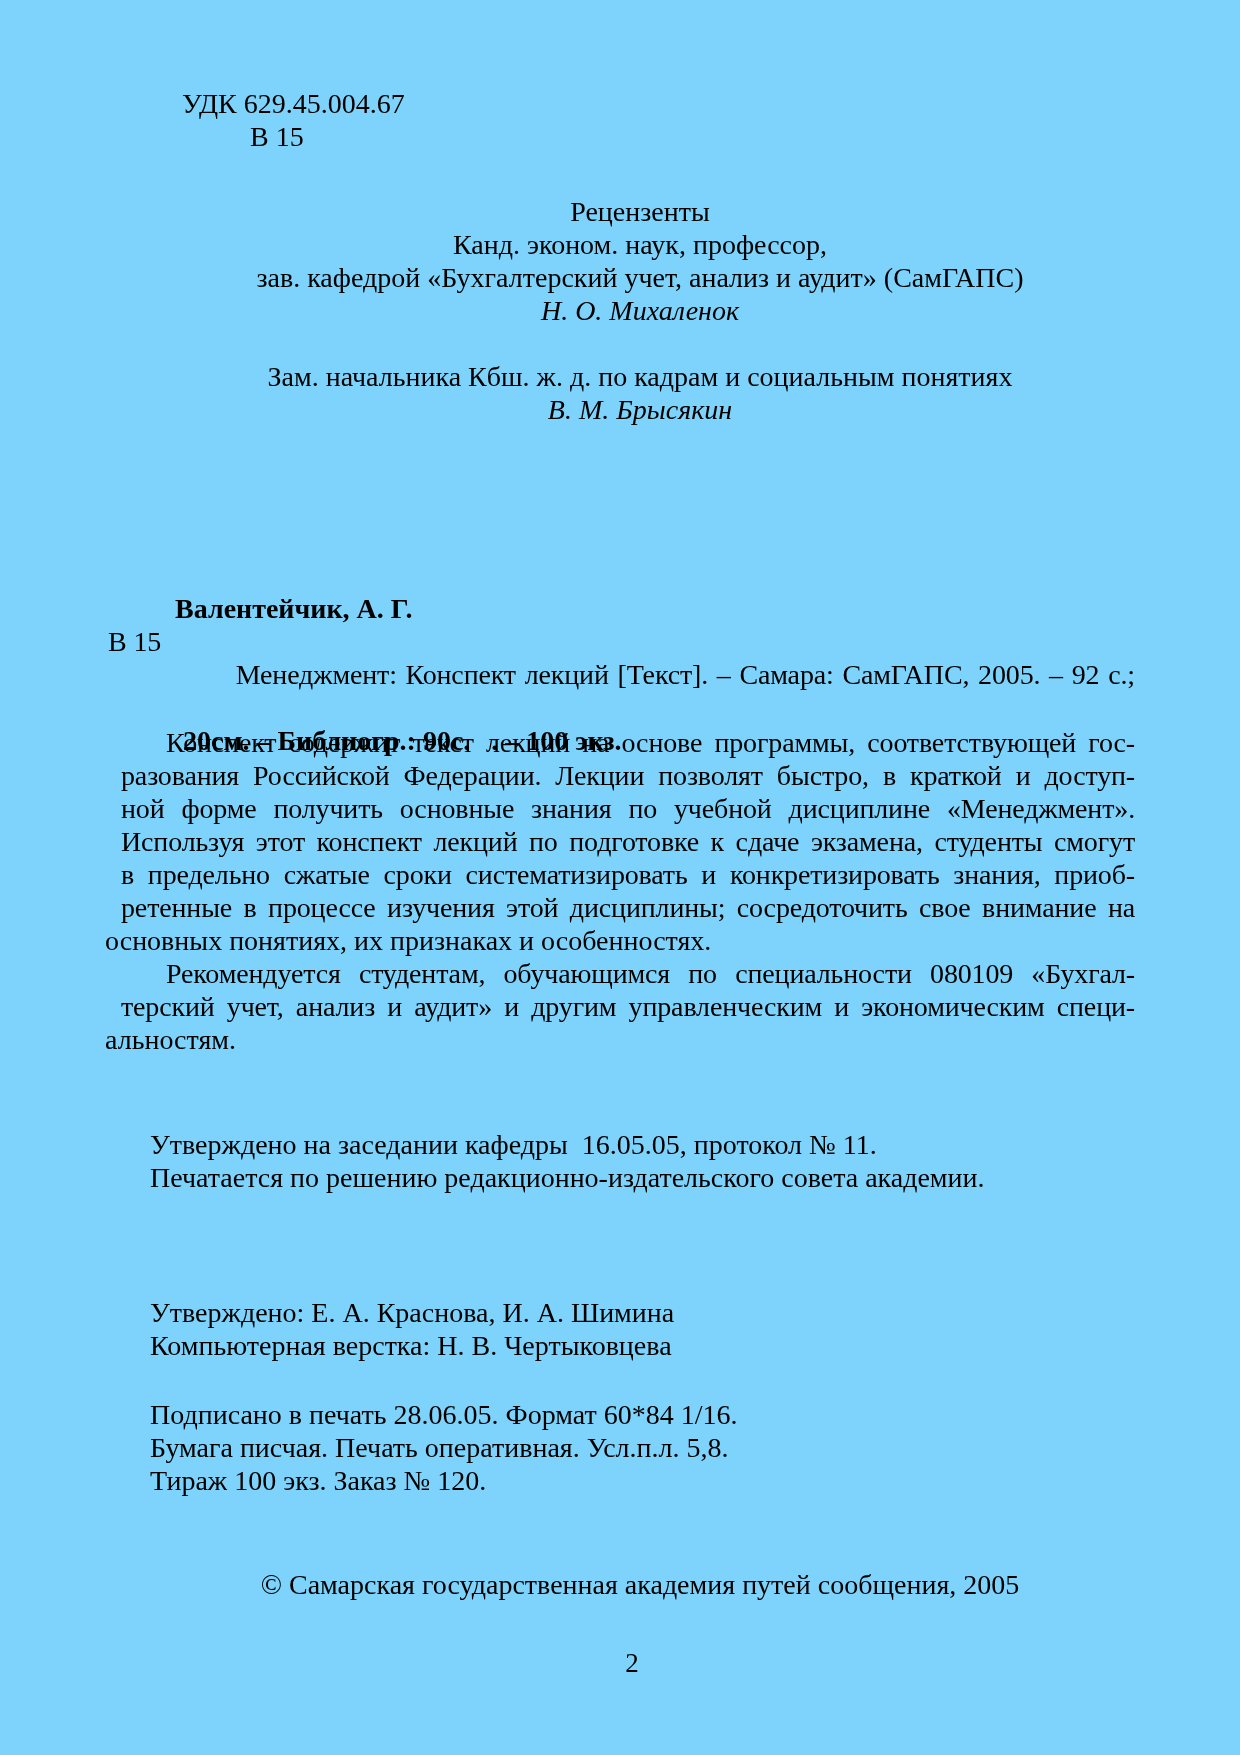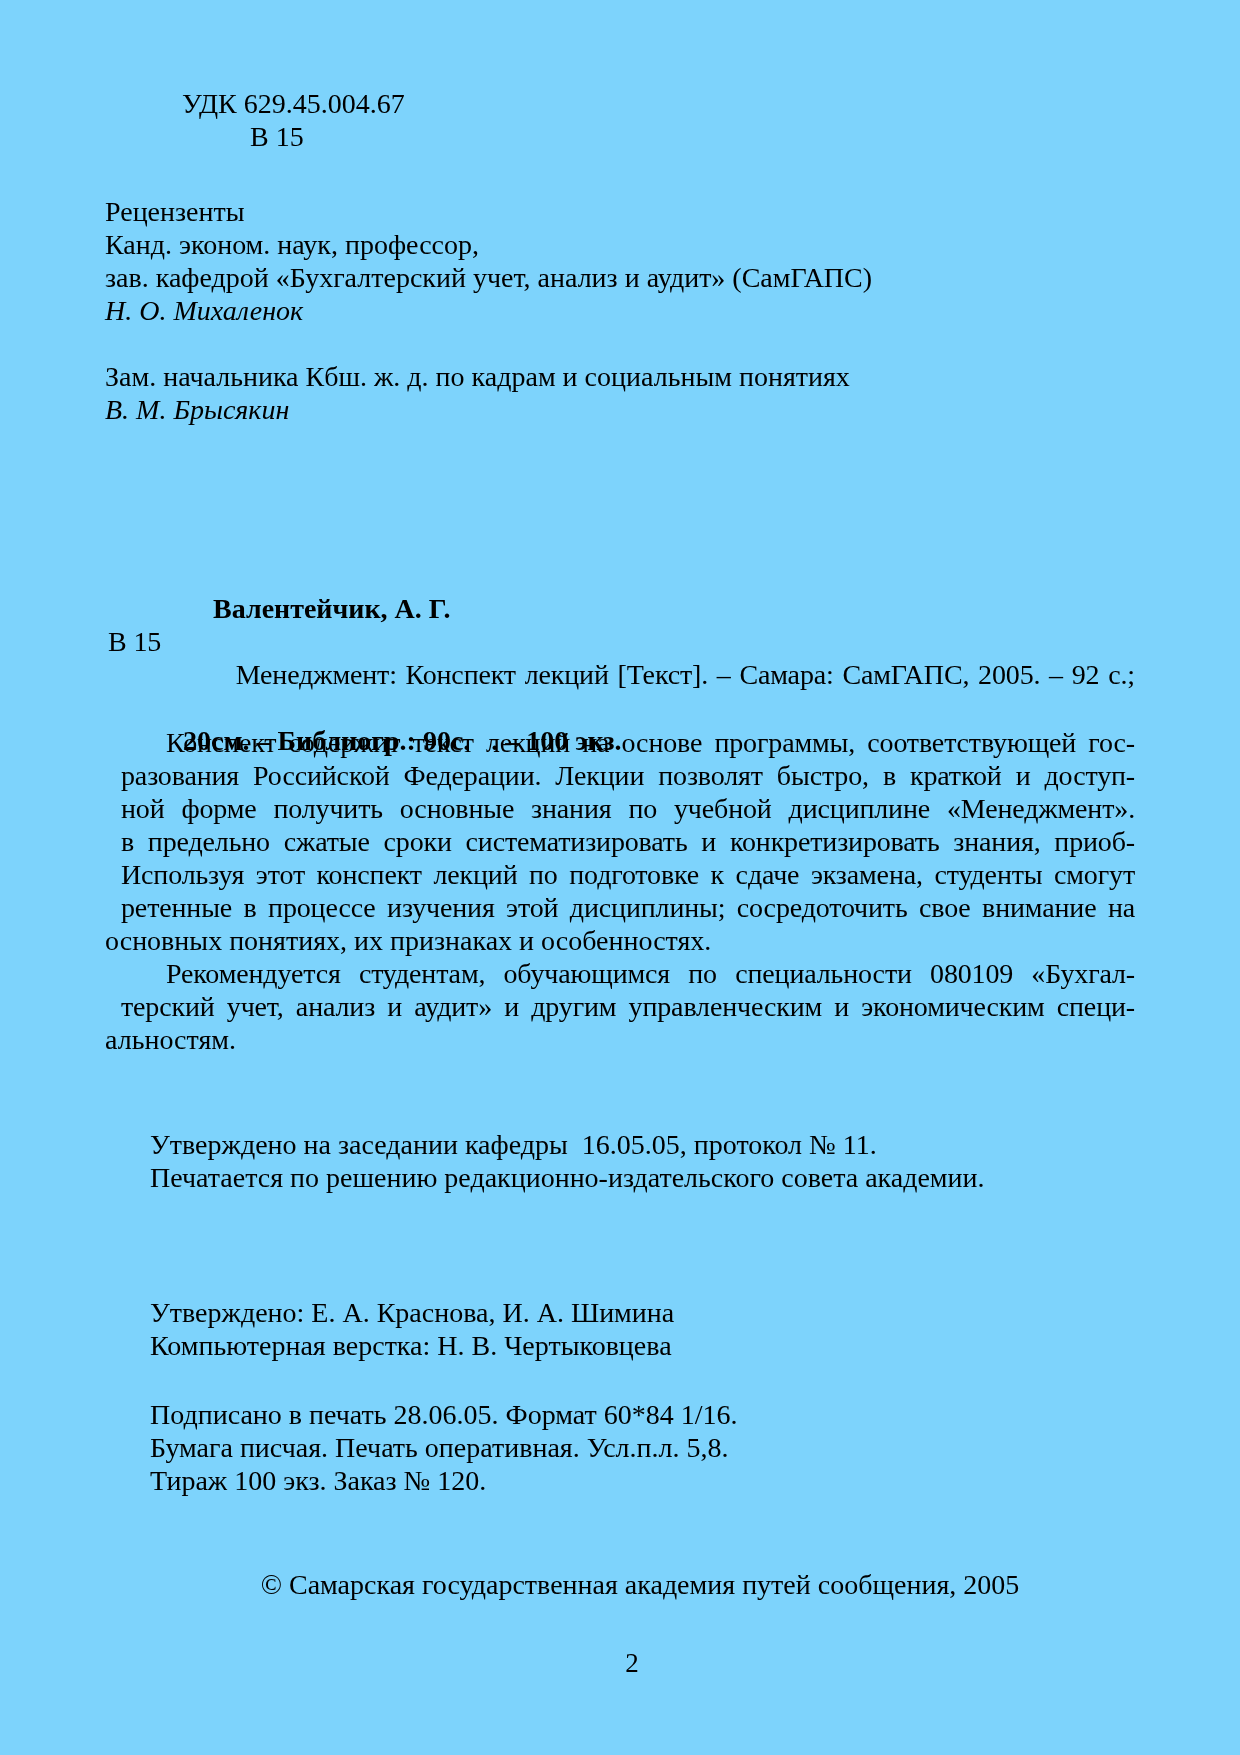--- a/index.html
+++ b/index.html
@@ -27,25 +27,25 @@
     margin-left: 16px;
   }
   
   .ind { text-indent: 45px; }
   .italic { font-style: italic; }
   .bold { font-weight: bold; }
 
   #udk-block      { left: 182px; top: 87px; }
   #udk-code       { margin-left: 68px; }
 
-  #reviewers      { left: 105px; top: 195px; width: 1070px; }
+  #reviewers      { left: 105px; top: 195px; width: 1070px; text-align: center; }
   #reviewer2      { margin-top: 33px; }
 
   #catalog        { left: 105px; top: 592px; width: 1030px; }
-  #catalog-author { margin-left: 108px; }
+  #catalog-author { margin-left: 70px; }
   #catalog-entry-1{ position: relative; margin-left: 78px; }
   #catalog-code   { position: absolute; left: -75px; top: 0; }
   #catalog-entry-2{ margin-left: 78px; font-weight: bold; }
 
   #annotation     { left: 105px; top: 726px; width: 1030px; }
   #annotation-para2 { margin-top: 0; }
 
   #approval       { left: 150px; top: 1128px; }
   #staff          { left: 150px; top: 1296px; }
   #imprint        { left: 150px; top: 1398px; }
@@ -82,22 +82,22 @@
       <span id="catalog-code" class="line">В 15</span><span>Менеджмент: Конспект лекций [Текст]. – Самара: СамГАПС, 2005. – 92 с.;</span>
     </div>
     <div id="catalog-entry-2" class="line">20см. – Библиогр.: 90с.   . – 100 экз.</div>
   </div>
 
   <div id="annotation" class="abs">
     <div>
       <div class="line j ind">Конспект содержит текст лекций на основе программы, соответствующей гос-</div>
       <div class="line j">разования Российской Федерации. Лекции позволят быстро, в краткой и доступ-</div>
       <div class="line j">ной форме получить основные знания по учебной дисциплине «Менеджмент».</div>
+      <div class="line j">Используя этот конспект лекций по подготовке к сдаче экзамена, студенты смогут</div>
       <div class="line j">в предельно сжатые сроки систематизировать и конкретизировать знания, приоб-</div>
-      <div class="line j">Используя этот конспект лекций по подготовке к сдаче экзамена, студенты смогут</div>
       <div class="line j">ретенные в процессе изучения этой дисциплины; сосредоточить свое внимание на</div>
       <div class="line">основных понятиях, их признаках и особенностях.</div>
     </div>
     <div id="annotation-para2">
       <div class="line j ind">Рекомендуется студентам, обучающимся по специальности 080109 «Бухгал-</div>
       <div class="line j">терский учет, анализ и аудит» и другим управленческим и экономическим специ-</div>
       <div class="line">альностям.</div>
     </div>
   </div>
 

